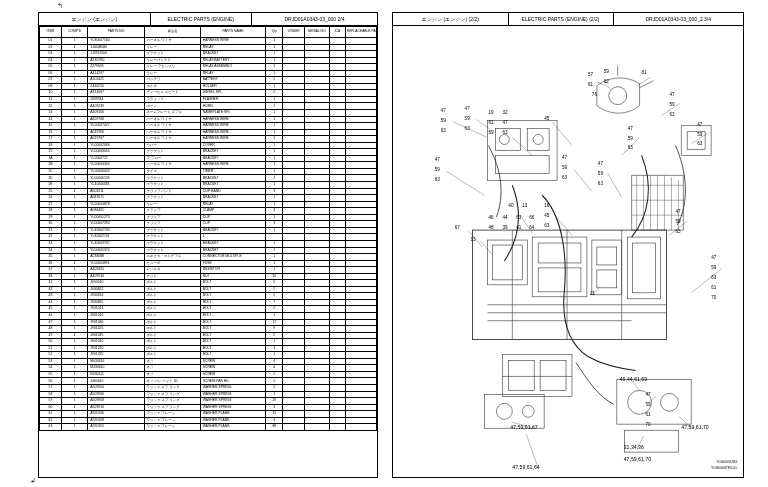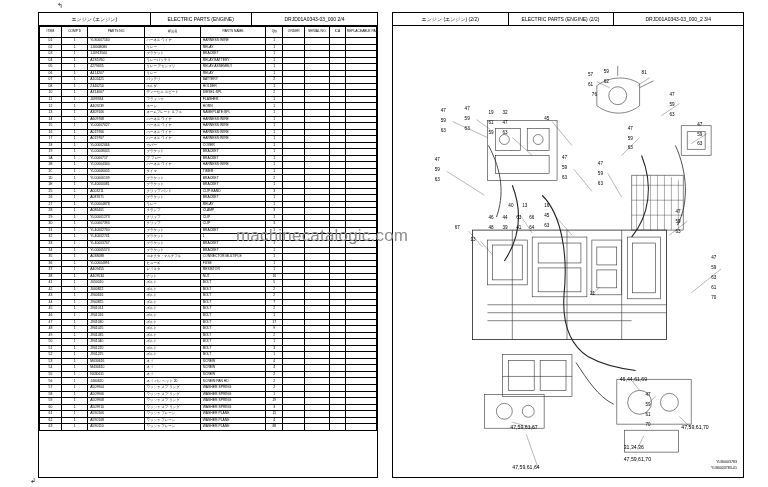--- a/index.html
+++ b/index.html
@@ -1083,14 +1083,13 @@
           <div class="dnum big" style="left: 65.9091%; top: 95.3642%;">47,59,61,70</div>
           <div class="dnum big" style="left: 34.0909%; top: 97.1302%;">47,59,61,64</div>
         </div>
       <div class="footer-code">
         <div>YLB0003783</div>
         <div>YLB0003783-01</div>
       </div>
     </div>
   </div>
 
-  <div class="watermark">machinecatalogic.com</div>
 </div>
 
 </body></html>

